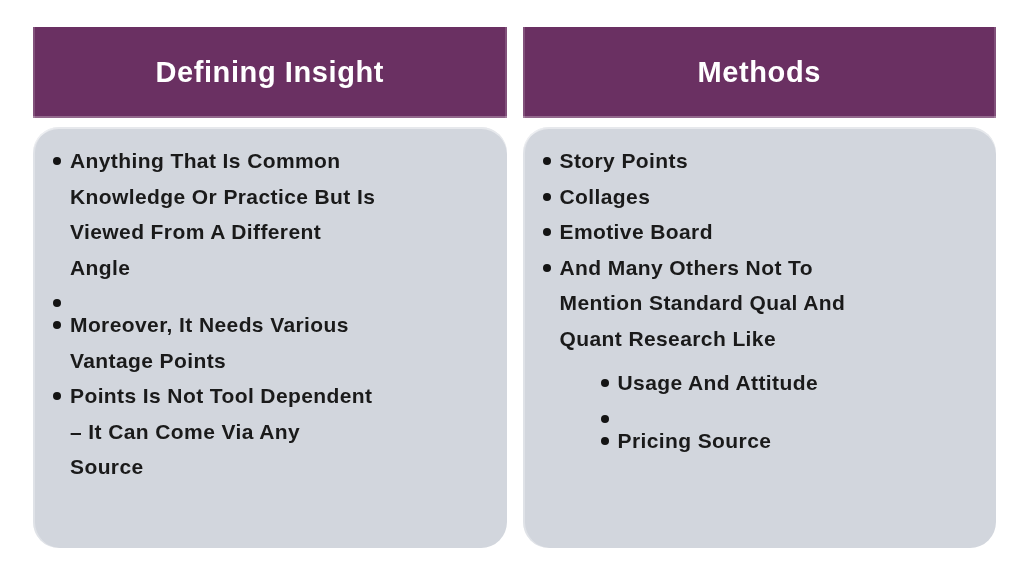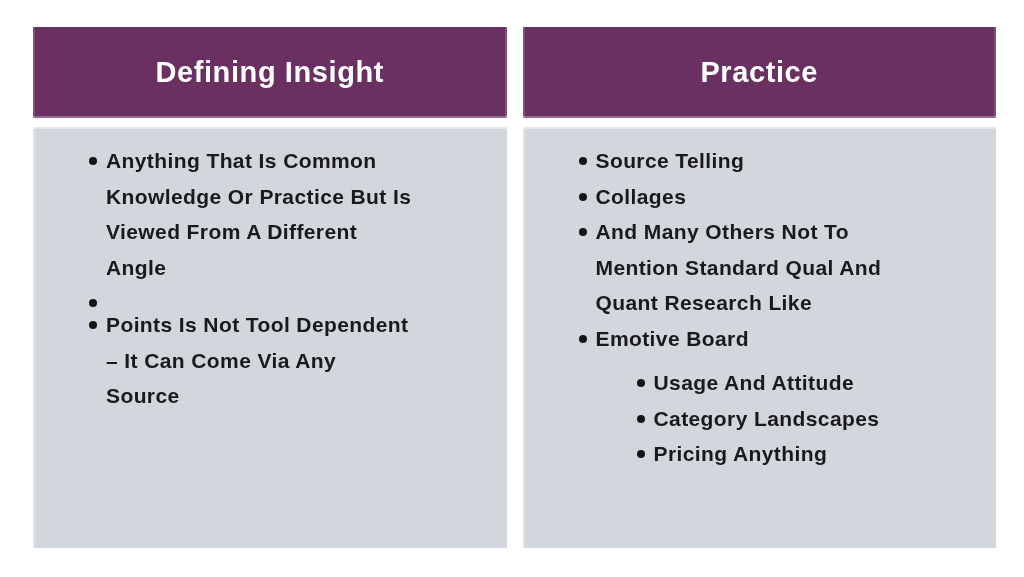--- a/index.html
+++ b/index.html
@@ -40,23 +40,24 @@
     margin: 0;
     color: var(--header-text, #ffffff);
     font-size: 29px;
     font-weight: bold;
     letter-spacing: .6px;
   }
   .panel-body {
     box-sizing: border-box;
     height: 474px;
     background: var(--body-bg, #d2d6dd);
-    padding: 16px 24px 0 56px;
+    padding: 16px 24px 0 20px;
     box-shadow: inset 0 2px rgba(255,255,255,.45),
                 inset 2px 0 rgba(255,255,255,.3);
+    border-radius: 26px;
   }
   ul.bullets {
     list-style: none;
     margin: 0;
     padding: 0;
   }
   ul.bullets.sub {
     margin-top: 9px;
     padding-left: 58px;
     text-align: center;
@@ -98,63 +99,67 @@
           <span class="txt">Anything That Is Common
 Knowledge Or Practice But Is
 Viewed From A Different
 Angle</span>
         </li>
         <li class="bullet">
           <span class="dot"></span>
         </li>
         <li class="bullet">
           <span class="dot"></span>
+          <span class="txt">Moreover, It Needs Various
+Vantage Points</span>
+        </li>
+        <li class="bullet">
+          <span class="dot"></span>
           <span class="txt">Points Is Not Tool Dependent
 – It Can Come Via Any
 Source</span>
         </li>
       </ul>
     </div>
   </section>
 
   <section class="panel">
     <header class="panel-header">
-      <h2 class="panel-title">Practice</h2>
+      <h2 class="panel-title">Methods</h2>
     </header>
     <div class="panel-body">
       <ul class="bullets">
         <li class="bullet">
           <span class="dot"></span>
-          <span class="txt">Source Telling</span>
+          <span class="txt">Story Points</span>
         </li>
         <li class="bullet">
           <span class="dot"></span>
           <span class="txt">Collages</span>
         </li>
         <li class="bullet">
           <span class="dot"></span>
+          <span class="txt">Emotive Board</span>
+        </li>
+        <li class="bullet">
+          <span class="dot"></span>
           <span class="txt">And Many Others Not To
 Mention Standard Qual And
 Quant Research Like</span>
-        </li>
-        <li class="bullet">
-          <span class="dot"></span>
-          <span class="txt">Emotive Board</span>
         </li>
       </ul>
       <ul class="bullets sub">
         <li class="bullet">
           <span class="dot"></span>
           <span class="txt">Usage And Attitude</span>
         </li>
         <li class="bullet">
           <span class="dot"></span>
-          <span class="txt">Category Landscapes</span>
         </li>
         <li class="bullet">
           <span class="dot"></span>
-          <span class="txt">Pricing Anything</span>
+          <span class="txt">Pricing Source</span>
         </li>
       </ul>
     </div>
   </section>
 
 </div>
 
 </body></html>

